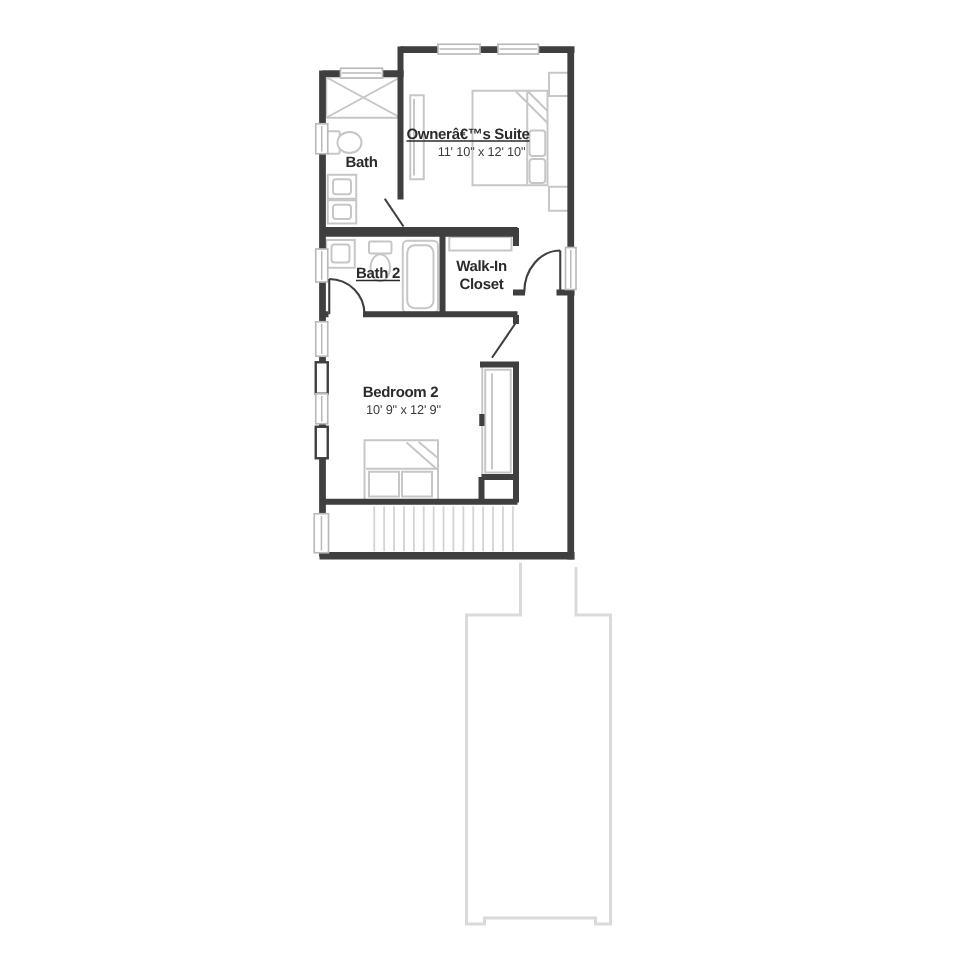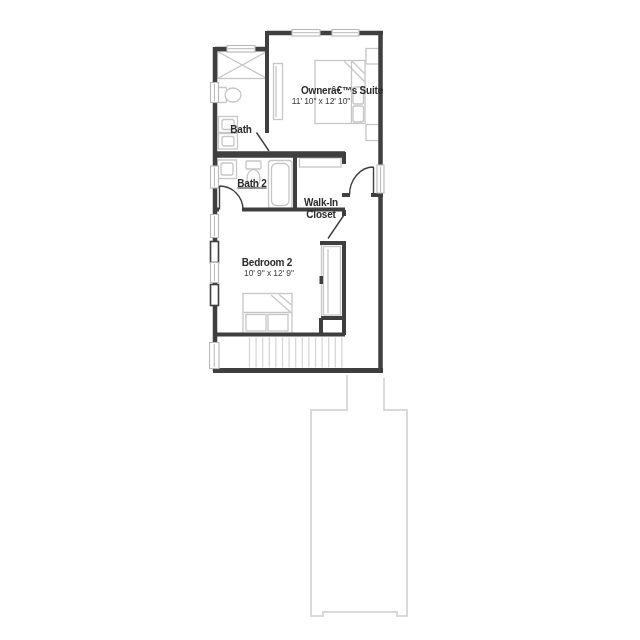--- a/index.html
+++ b/index.html
@@ -31,21 +31,21 @@
   .label{
     position:absolute; transform:translate(-50%,-50%);
     color:var(--text,#2b2b2b); font-weight:bold; font-size:10px;
     white-space:nowrap; text-align:center; letter-spacing:-0.2px;
   }
   .dims{
     position:absolute; transform:translate(-50%,-50%);
     color:var(--text_dim,#3c3c3c); font-weight:normal; font-size:8.5px;
     white-space:nowrap; text-align:center; letter-spacing:-0.1px;
   }
-  .two-line{line-height:11.5px;margin-top:24px;}
+  .two-line{line-height:11.5px;}
 </style>
 </head>
 <body style="background: rgb(255, 255, 255);">
 
 <div id="plan-wrap">
 
   <svg width="640" height="640" viewBox="0 0 640 640">
 
     <g>
       <path class="lower" d="M347,375 V410 H311 V616 H323 V612 H397 V616 H407 V410 H384 V378"></path>
@@ -137,24 +137,24 @@
     </g>
 
     <g>
       <path class="door" d="M269,151 L256.5,132.5"></path>
       <path class="door" d="M219.5,209.5 V186 M219.5,186 A23.5,23.5 0 0 1 243,209.5"></path>
       <path class="door" d="M373.5,195 V167 M349.5,195 A24,28 0 0 1 373.5,167"></path>
       <path class="door" d="M344,215 L328,238.5"></path>
     </g>
   </svg>
 
-  <div class="label" style="left:342px; top:90px;">Ownerâ€™s Suite</div>
+  <div class="label" style="left:312px; top:90px;text-decoration:underline;">Ownerâ€™s Suite</div>
   <div class="dims" style="left:321px; top:101px;">11' 10" x 12' 10"</div>
 
-  <div class="label" style="left:241px; top:109px;margin-top:20px;">Bath</div>
+  <div class="label" style="left:241px; top:109px;">Bath</div>
 
   <div class="label" style="left:252px; top:183px;text-decoration:underline;">Bath 2</div>
 
   <div class="label two-line" style="left:321px; top:184px;">
     <div>Walk-In</div>
     <div>Closet</div>
   </div>
 
   <div class="label" style="left:267px; top:262px;text-align:right;">Bedroom 2</div>
   <div class="dims" style="left:269px; top:273px;">10' 9" x 12' 9"</div>

